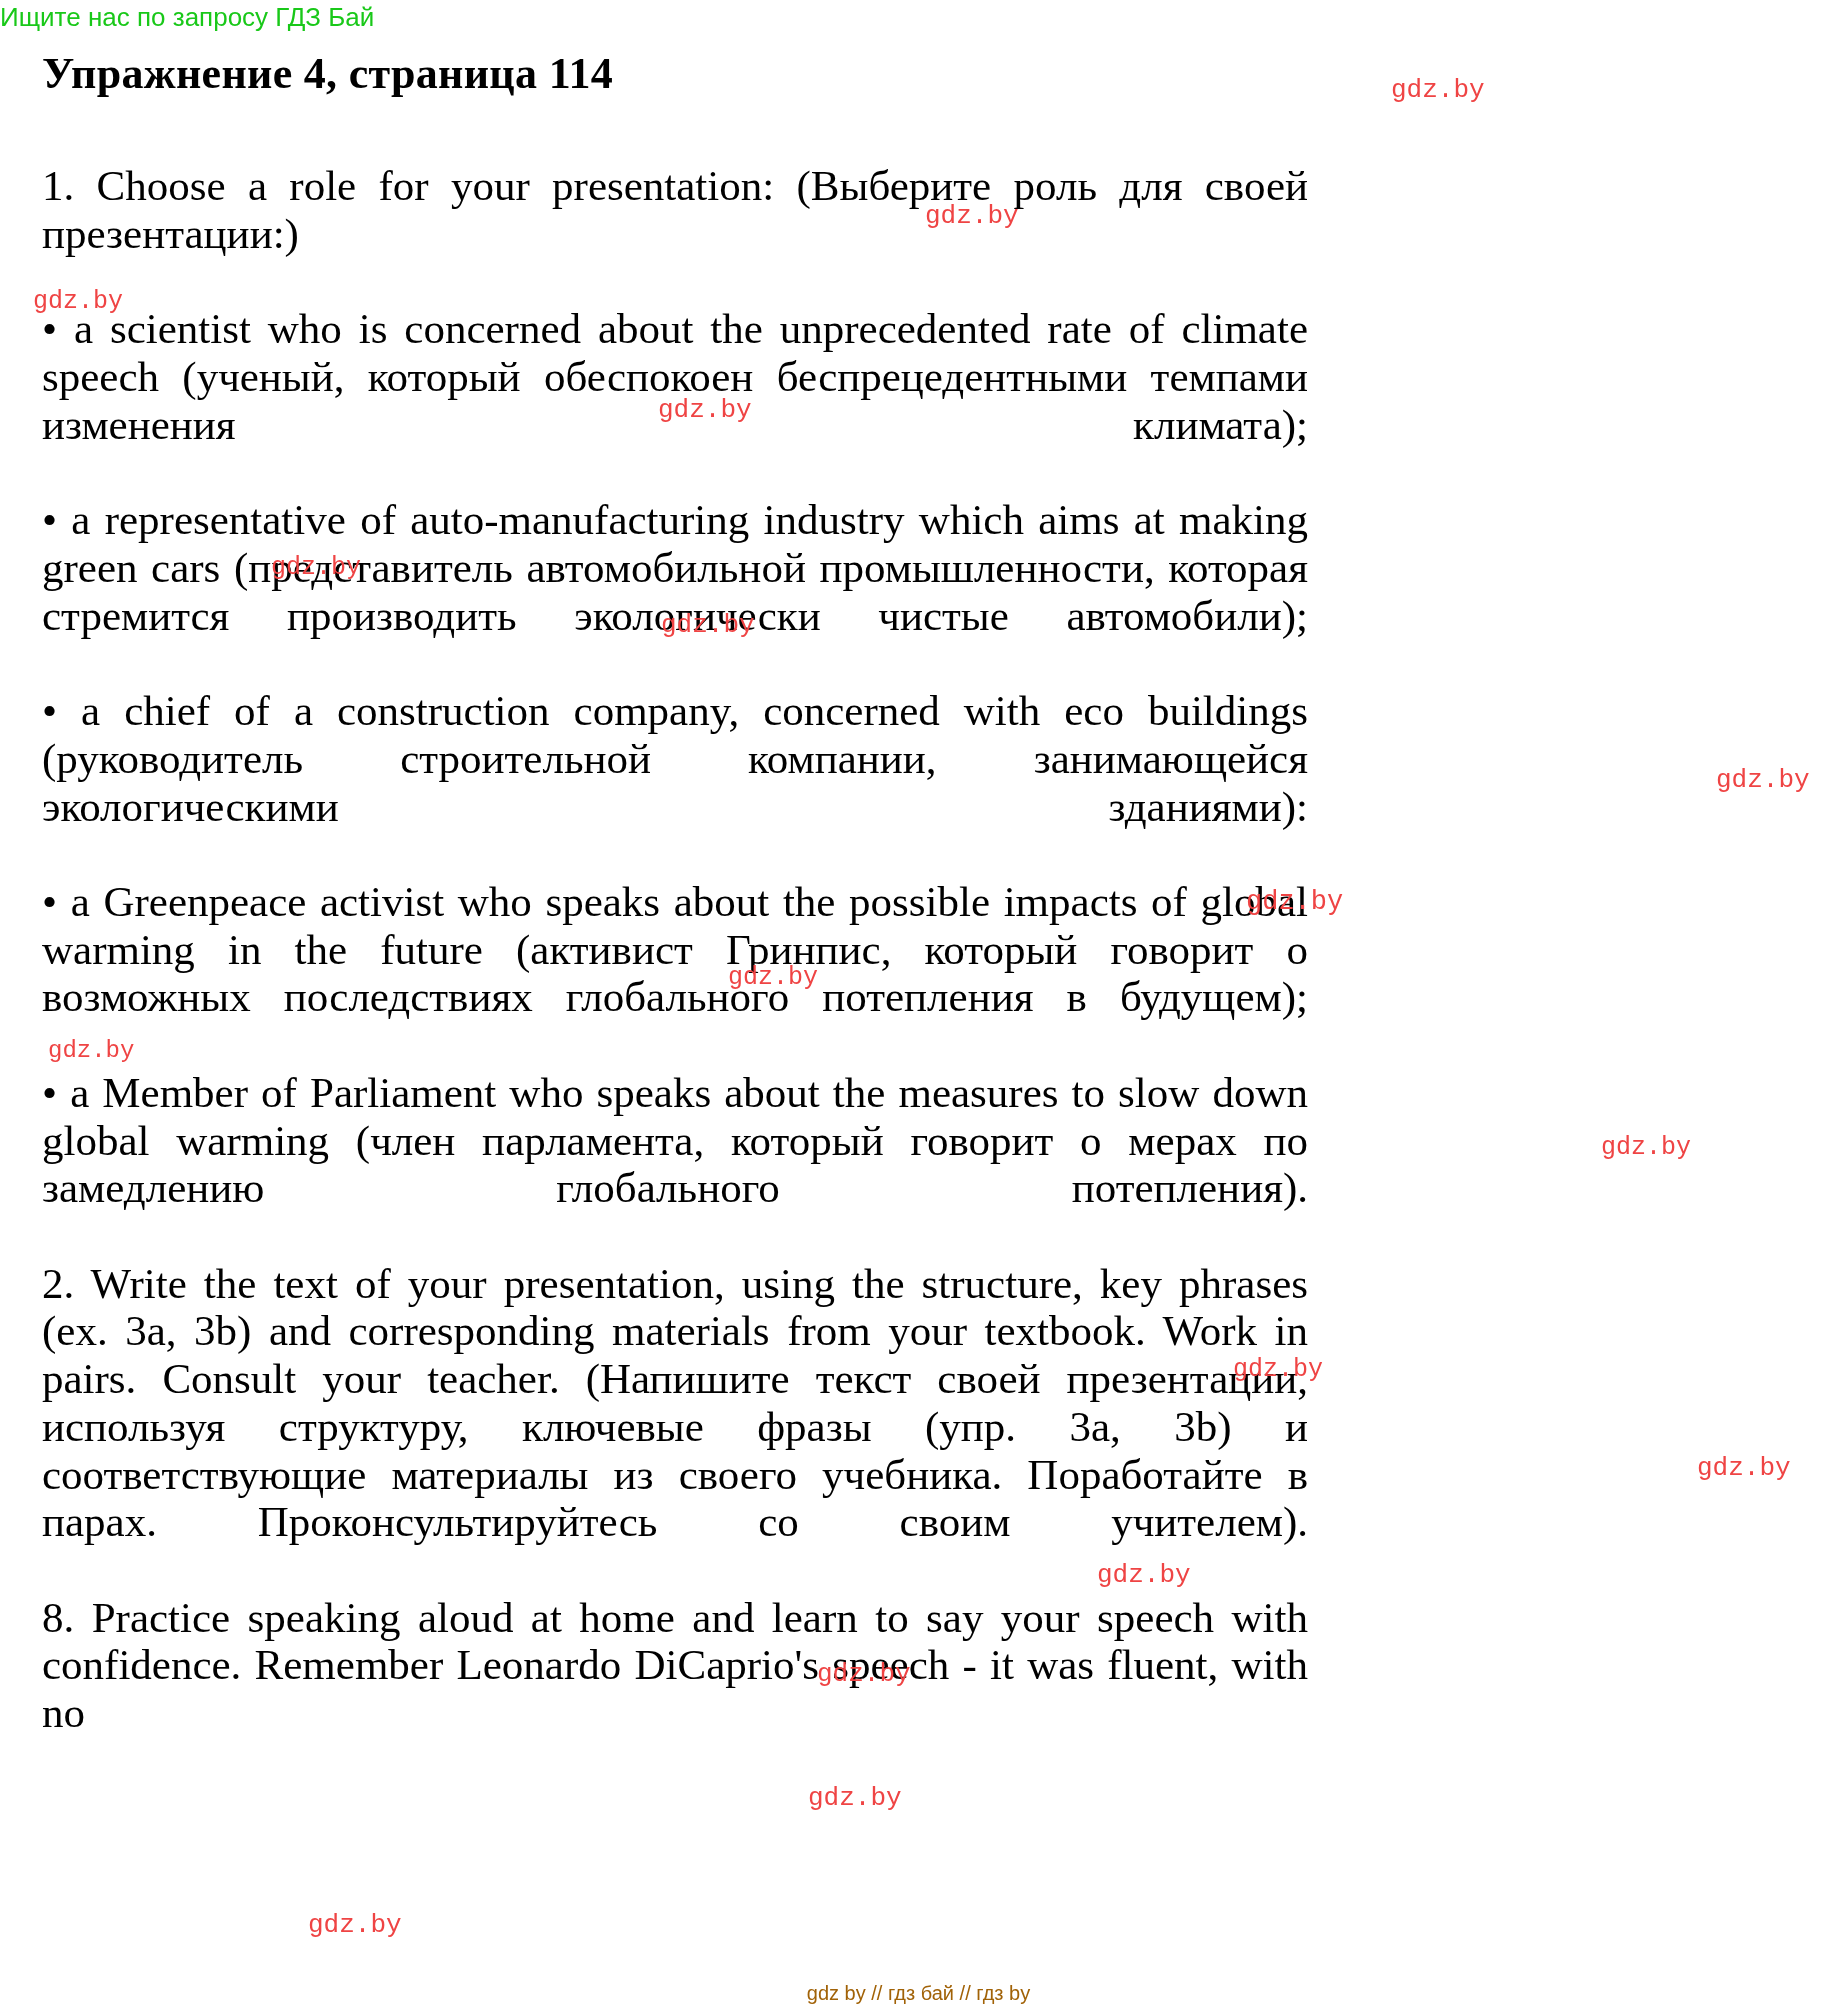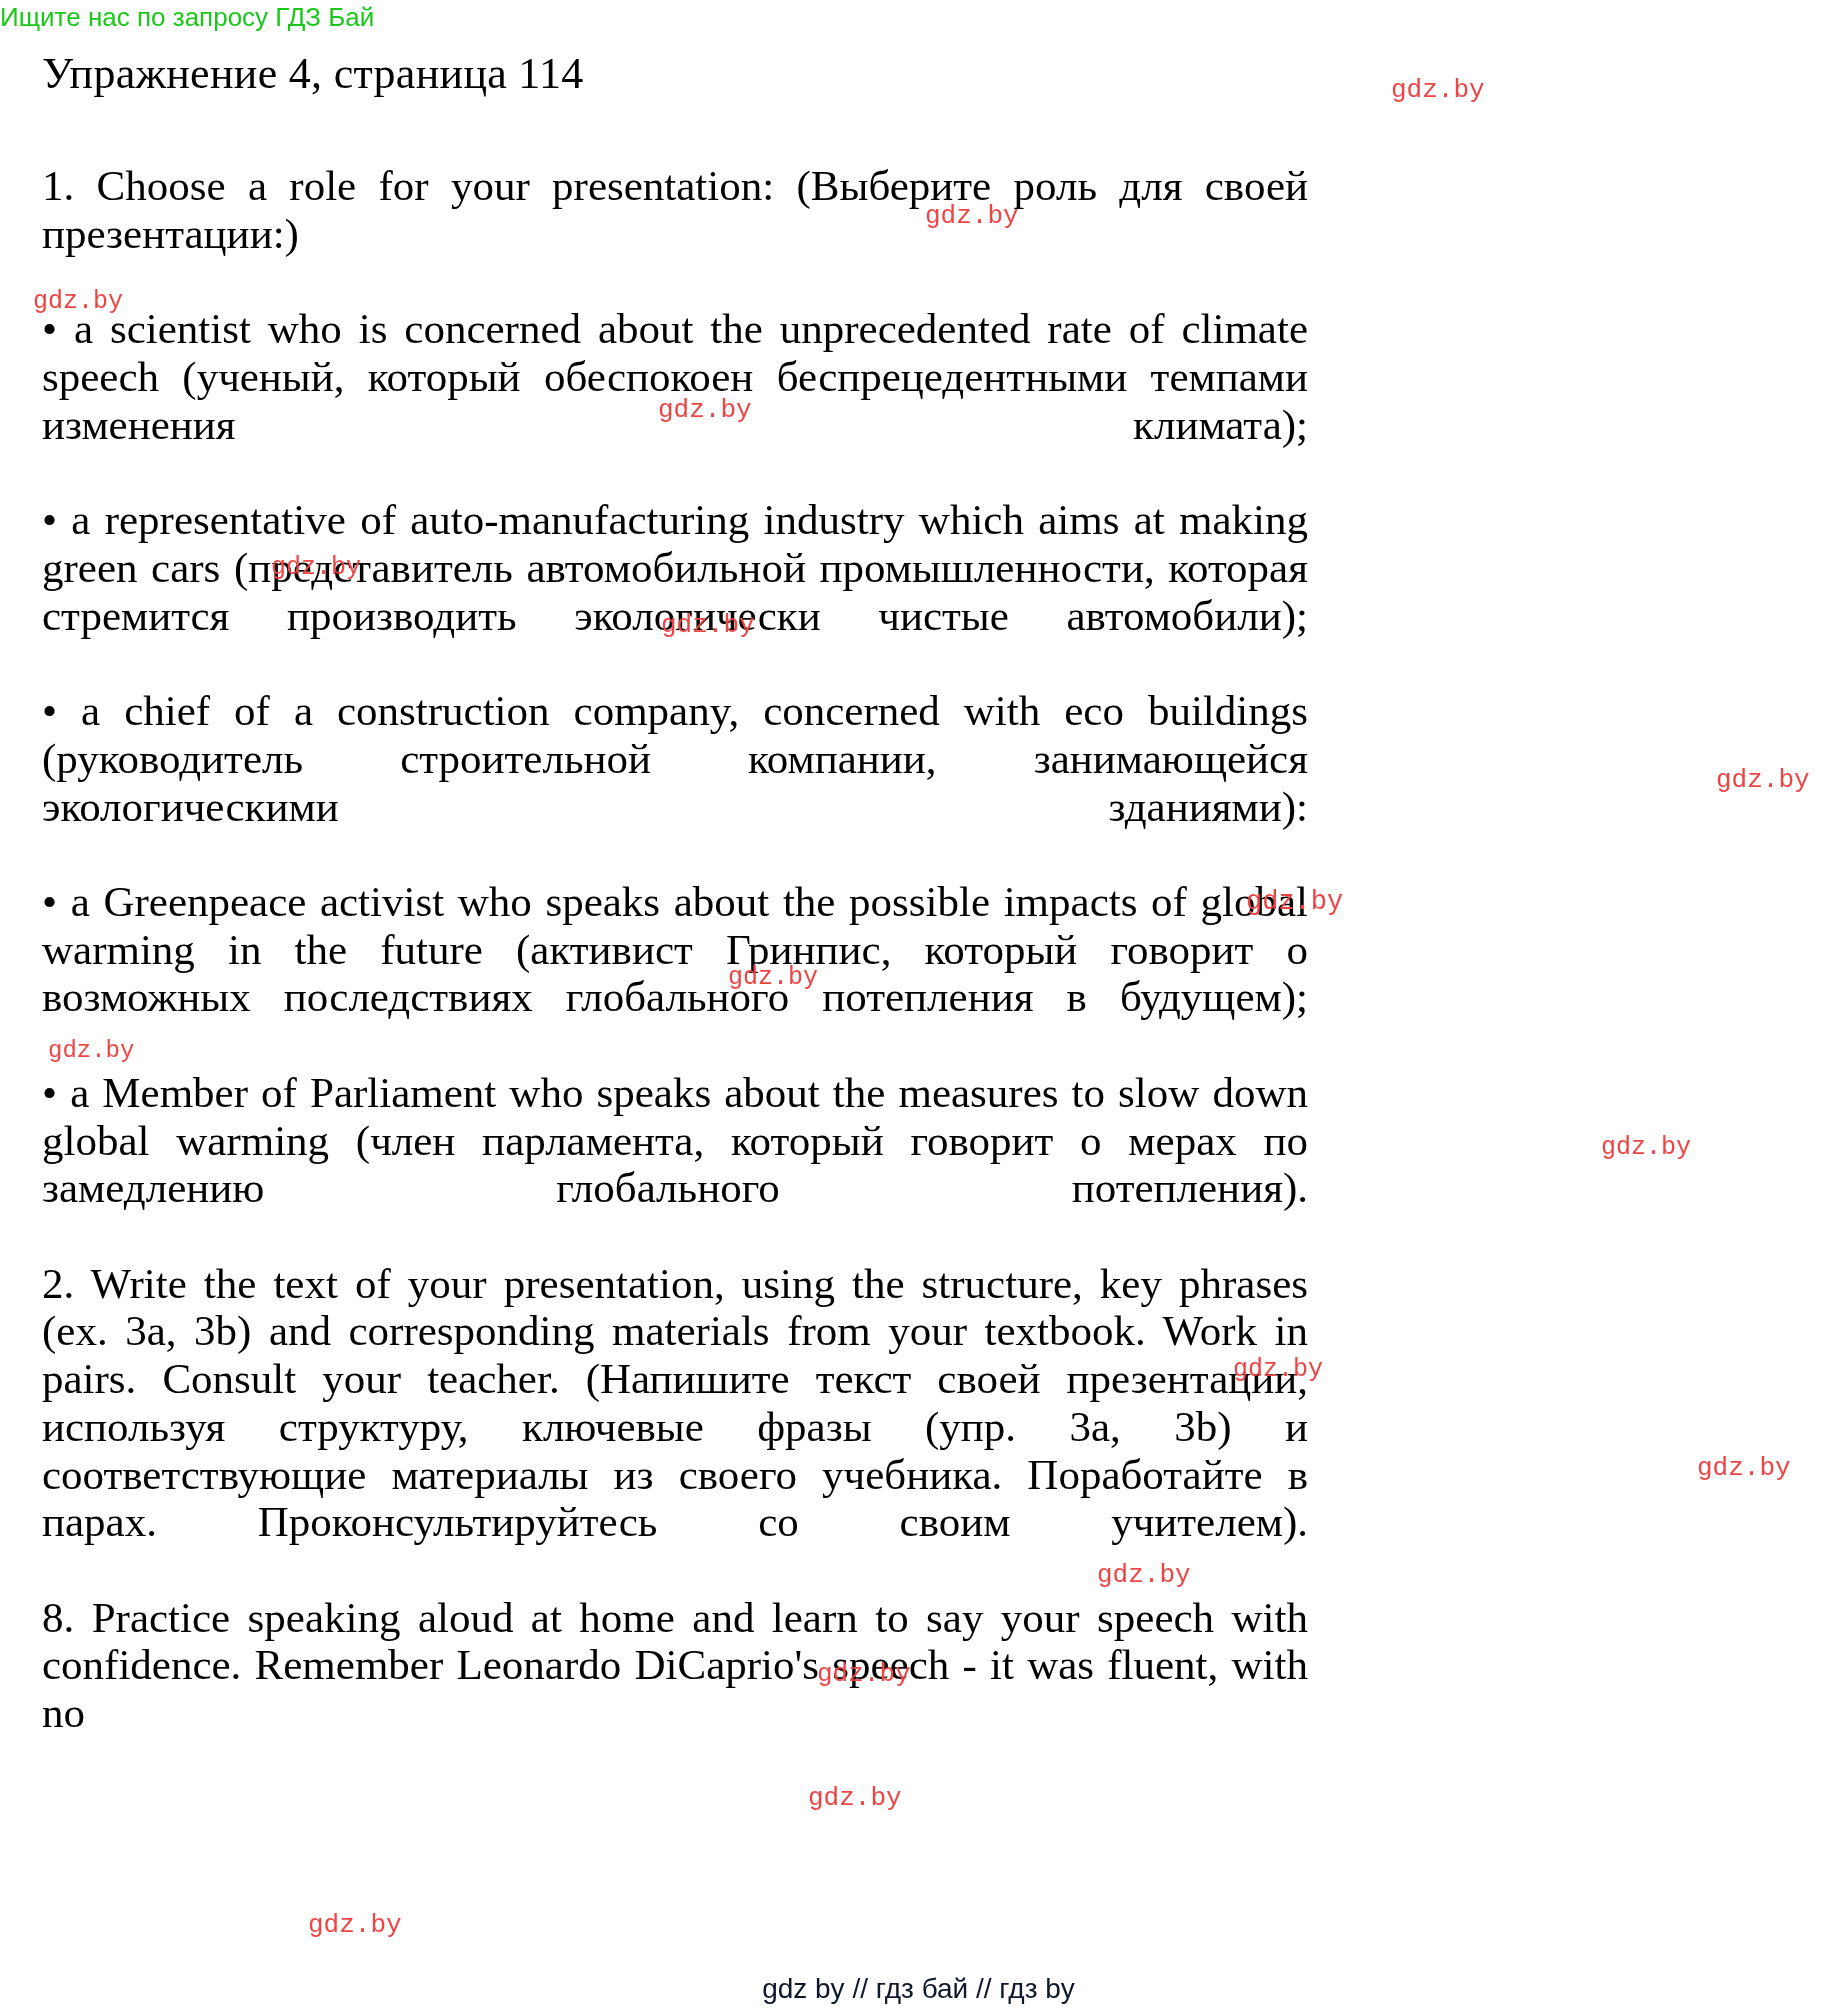--- a/index.html
+++ b/index.html
@@ -31,36 +31,36 @@
   }
 
   
   #promo-footer {
     position: absolute;
     bottom: 7.6px;
     left: 0;
     width: 100%;
     text-align: center;
     font-family: "Liberation Sans", "DejaVu Sans", sans-serif;
-    font-size: 28px;
-    color: #0f172a;
+    font-size: 20px;
+    color: #a16207;
     white-space: nowrap;
   }
 
   
   #content {
     position: absolute;
     top: 50px;
     left: 42px;
     width: 1266px;
   }
 
   .ex-title {
     font-size: 44px;
-    font-weight: normal;
+    font-weight: bold;
     line-height: 1.08;
     margin: 0 0 5.7px 0;
     letter-spacing: 0.3px;
   }
 
   .para {
     font-size: 43px;
     line-height: 1.11;
     margin: 0;
     text-align: justify;

